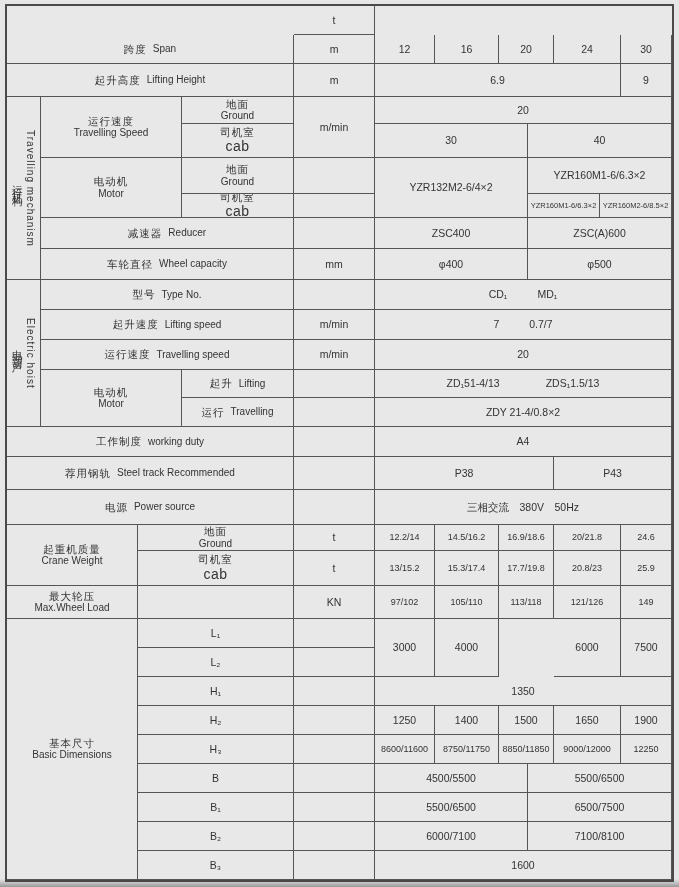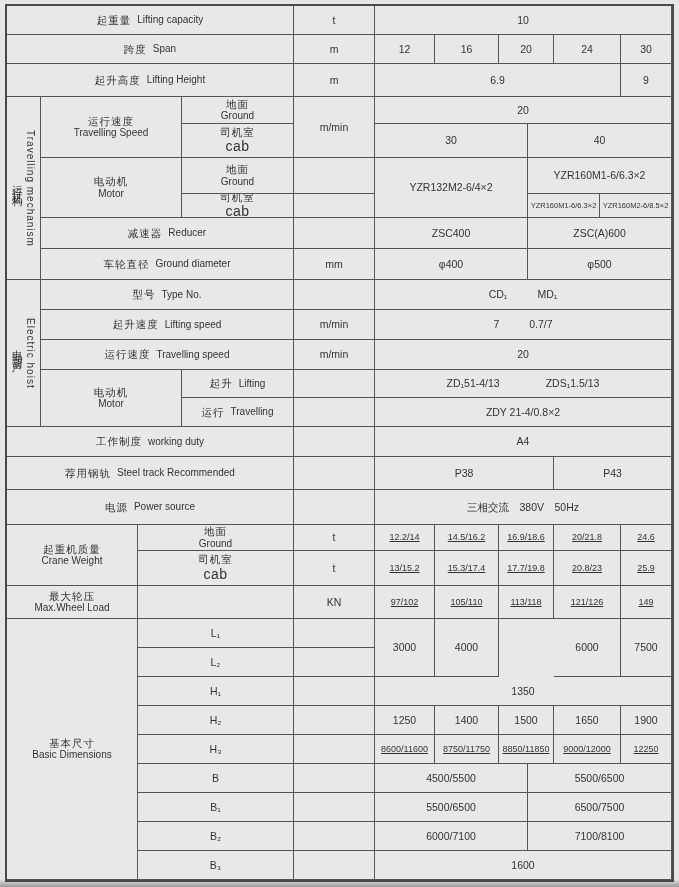--- a/index.html
+++ b/index.html
@@ -32,38 +32,33 @@
   .vert{
     writing-mode:vertical-lr;text-orientation:mixed;
     letter-spacing:2px;font-size:10px;
   }
   .vert .zh{letter-spacing:4px;margin-bottom:8px;font-size:10.5px;}
   .vert .en{letter-spacing:1px;}
   .cabtxt{font-size:14px;letter-spacing:0.5px;}
   .pair{display:flex;gap:30px;justify-content:center;align-items:center;}
   .pairwide{display:flex;gap:46px;justify-content:center;align-items:center;}
   .tiny{font-size:7.5px;}
-  .small{font-size:9px;text-decoration:underline;}
+  .small{font-size:9px;}
   .scan-shadow{
     position:absolute;left:0;right:0;bottom:0;height:8px;
     background:linear-gradient(to bottom,rgba(120,120,120,0) 0%,rgba(60,60,60,.45) 100%);
   }
 </style>
 </head>
 <body>
 
 <div class="page">
   <div class="spec-table">
 
-    <div class="c inline-label" style="grid-area:1/1/2/5">
-        <span class="zh">起重量</span>
-        <span class="en">Lifting capacity</span>
-      </div>
     <div class="c" style="grid-area:1/5/2/6">t</div>
-    <div class="c" style="grid-area:1/6/2/13">10</div>
 
     <div class="c inline-label" style="grid-area:2/1/3/5">
         <span class="zh">跨度</span>
         <span class="en">Span</span>
       </div>
     <div class="c" style="grid-area:2/5/3/6">m</div>
     <div class="c" style="grid-area:2/6/3/7">12</div>
     <div class="c" style="grid-area:2/7/3/8">16</div>
     <div class="c" style="grid-area:2/8/3/10">20</div>
     <div class="c" style="grid-area:2/10/3/12">24</div>
@@ -121,21 +116,21 @@
     <div class="c inline-label" style="grid-area:8/2/9/5">
         <span class="zh">减速器</span>
         <span class="en">Reducer</span>
       </div>
     <div class="c" style="grid-area:8/5/9/6"></div>
     <div class="c" style="grid-area:8/6/9/9">ZSC400</div>
     <div class="c" style="grid-area:8/9/9/13">ZSC(A)600</div>
 
     <div class="c inline-label" style="grid-area:9/2/10/5">
         <span class="zh">车轮直径</span>
-        <span class="en">Ground diameter</span>
+        <span class="en">Wheel capacity</span>
       </div>
     <div class="c" style="grid-area:9/5/10/6">mm</div>
     <div class="c" style="grid-area:9/6/10/9">φ400</div>
     <div class="c" style="grid-area:9/9/10/13">φ500</div>
 
     <div class="c vert stack" style="grid-area:10/1/15/2">
         <span class="zh">电动葫芦</span>
         <span class="en">Electric hoist</span>
       </div>
 

